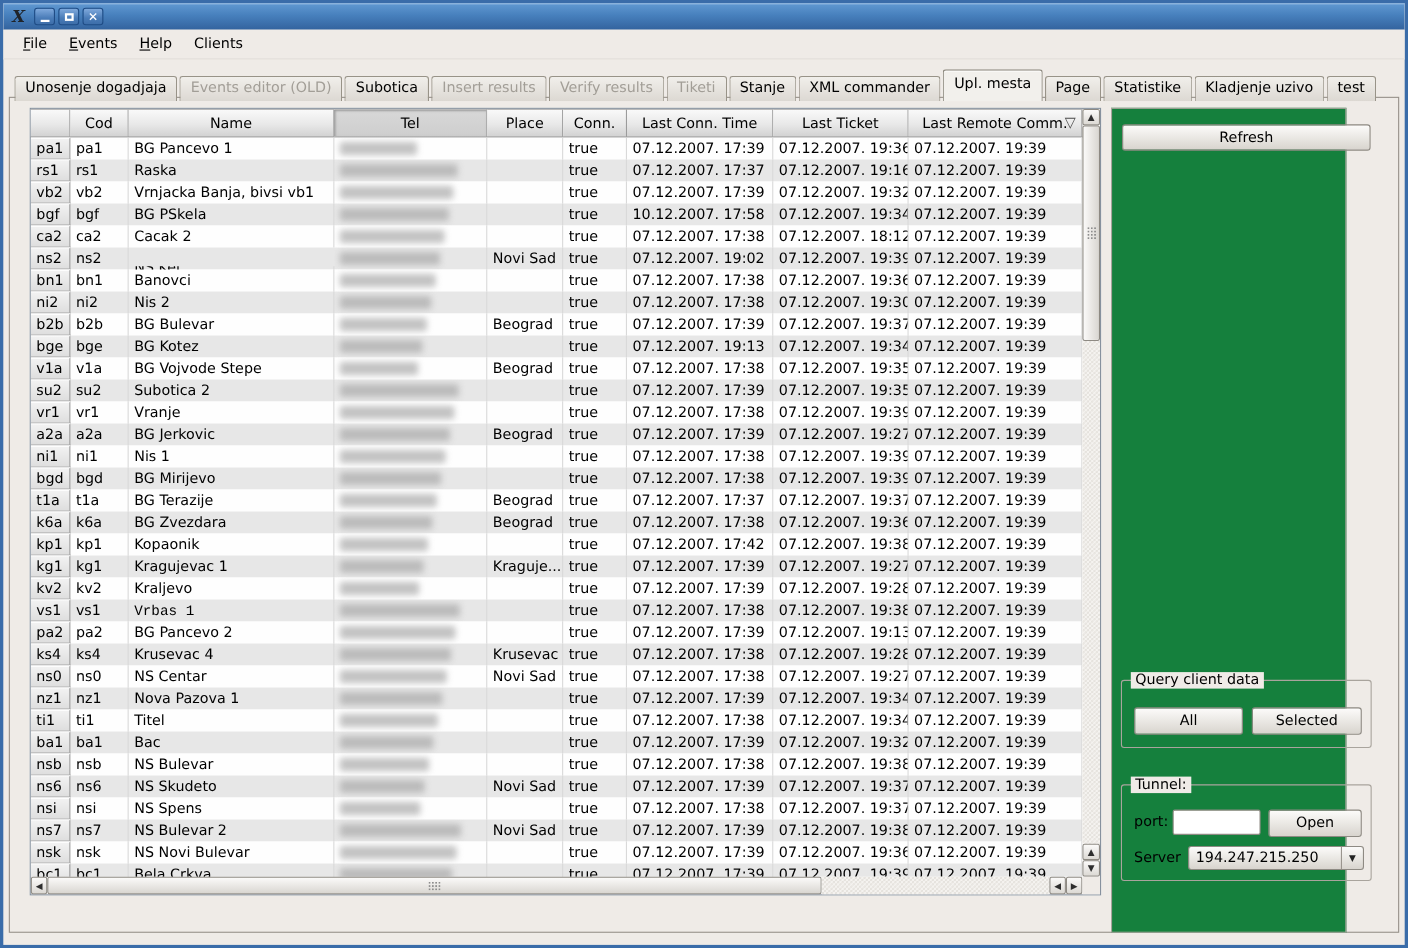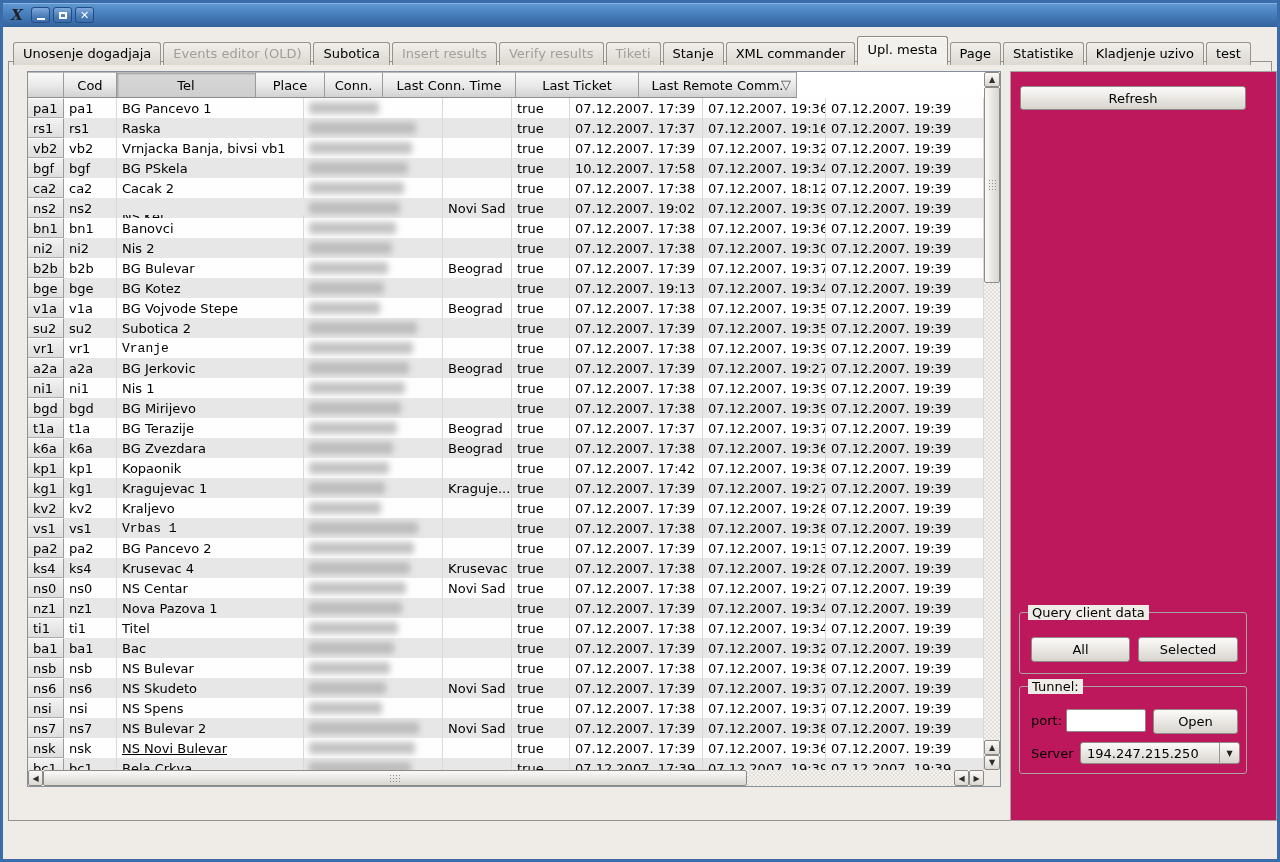--- a/index.html
+++ b/index.html
@@ -90,29 +90,29 @@
                background:linear-gradient(180deg,#fbfaf9,#d9d6d1); border:1px solid #8e8a83; border-radius:2px;
                display:flex; align-items:center; justify-content:center; }
   .hsb-trough { position:absolute; left:719px; top:0; width:207px; height:16px; }
   .hsb-left2 { position:absolute; left:926px; }
   .hsb-right { position:absolute; left:941px; }
   .grip-h { width:12px; height:9px;
             background-image:radial-gradient(#8d8d8d 30%, transparent 34%); background-size:3px 3px; }
   .corner { position:absolute; right:0; bottom:0; width:16px; height:16px; background:#efebe7; }
 
   
-  .rightpanel { position:absolute; left:1001px; top:9px; width:267px; height:750px;
-                border:1px solid #a7a39c; background:#be185d; }
+  .rightpanel { position:absolute; left:1001px; top:9px; width:214px; height:750px;
+                border:1px solid #a7a39c; background:#15803d; }
   .btn { background:linear-gradient(180deg,#fcfbfa,#eceae6 45%,#d8d4ce);
          border:1px solid #8e8a83; border-radius:3px; font-size:13px;
          display:flex; align-items:center; justify-content:center; }
   .refresh-btn { position:absolute; left:9px; top:14px; width:226px; height:24px; }
   .groupbox { position:absolute; left:8px; width:228px; border:1px solid #a9a49d; border-radius:3px; }
   .gb-pass { top:466px; height:62px; }
-  .gb-query { top:540px; height:62px; }
+  .gb-query { top:519px; height:62px; }
   .gb-tunnel { top:614px; height:88px; }
   .gb-legend { position:absolute; left:8px; top:-8px; background:#efebe7; padding:0 4px; font-size:13px; }
   .gb-btn-l { position:absolute; left:11px; top:24px; width:99px; height:25px; }
   .gb-btn-r { position:absolute; left:118px; top:24px; width:100px; height:25px; }
   .port-label { position:absolute; left:11px; top:26px; font-size:13px; }
   .port-input { position:absolute; left:46px; top:22px; width:80px; height:23px;
                 border:1px solid #8e8a83; border-radius:2px; background:#fff; font-size:13px; padding:0 4px;
                 font-family:"DejaVu Sans","Liberation Sans",sans-serif; }
   .open-btn { position:absolute; left:133px; top:22px; width:85px; height:25px; }
   .server-label { position:absolute; left:11px; top:59px; font-size:13px; }
@@ -136,20 +136,26 @@
         </div>
       <div class="win-btn">
           <div class="glyph-max"></div>
         </div>
       <div class="win-btn">
           <div class="glyph-close">✕</div>
         </div>
     </div>
   </div>
 
+  <div class="menubar" id="menubar">
+      <div class="menu-item"><u>F</u>ile</div>
+      <div class="menu-item"><u>E</u>vents</div>
+      <div class="menu-item"><u>H</u>elp</div>
+      <div class="menu-item">Clients</div>
+    </div>
 
   <div class="workspace">
 
     <div class="tabbar" id="tabbar">
         <div class="tab">Unosenje dogadjaja</div>
         <div class="tab disabled">Events editor (OLD)</div>
         <div class="tab">Subotica</div>
         <div class="tab disabled">Insert results</div>
         <div class="tab disabled">Verify results</div>
         <div class="tab disabled">Tiketi</div>
@@ -165,20 +171,23 @@
     <div class="tabcontent">
 
       <div class="tableframe">
         <div class="thead" id="thead">
             <div class="hcell" style="width: 36px;">
               <span></span>
             </div>
             <div class="hcell" style="width: 53px;">
               <span>Cod</span>
             </div>
+            <div class="hcell" style="width: 187px;">
+              <span>Name</span>
+            </div>
             <div class="hcell pressed" style="width: 139px;">
               <span>Tel</span>
             </div>
             <div class="hcell" style="width: 69px;">
               <span>Place</span>
             </div>
             <div class="hcell" style="width: 58px;">
               <span>Conn.</span>
             </div>
             <div class="hcell" style="width: 133px;">
@@ -345,21 +354,21 @@
               </div>
               <div class="tcell" style="width: 69px;"></div>
               <div class="tcell" style="width: 58px;">true</div>
               <div class="tcell" style="width: 133px;">07.12.2007. 17:39</div>
               <div class="tcell" style="width: 123px;">07.12.2007. 19:35</div>
               <div class="tcell" style="width: 158px;">07.12.2007. 19:39</div>
             </div>
             <div class="trow">
               <div class="rowhdr" style="width: 36px;">vr1</div>
               <div class="tcell" style="width: 53px;">vr1</div>
-              <div class="tcell" style="width: 187px; font-family: Liberation Mono, monospace;">Vranje</div>
+              <div class="tcell" style="width: 187px;">Vranje</div>
               <div class="tcell" style="width: 139px;">
                 <div class="blur-blob" style="width: 104px;"></div>
               </div>
               <div class="tcell" style="width: 69px;"></div>
               <div class="tcell" style="width: 58px;">true</div>
               <div class="tcell" style="width: 133px;">07.12.2007. 17:38</div>
               <div class="tcell" style="width: 123px;">07.12.2007. 19:39</div>
               <div class="tcell" style="width: 158px;">07.12.2007. 19:39</div>
             </div>
             <div class="trow odd">
@@ -605,21 +614,21 @@
               </div>
               <div class="tcell" style="width: 69px;">Novi Sad</div>
               <div class="tcell" style="width: 58px;">true</div>
               <div class="tcell" style="width: 133px;">07.12.2007. 17:39</div>
               <div class="tcell" style="width: 123px;">07.12.2007. 19:38</div>
               <div class="tcell" style="width: 158px;">07.12.2007. 19:39</div>
             </div>
             <div class="trow">
               <div class="rowhdr" style="width: 36px;">nsk</div>
               <div class="tcell" style="width: 53px;">nsk</div>
-              <div class="tcell" style="width: 187px; text-decoration: underline;">NS Novi Bulevar</div>
+              <div class="tcell" style="width: 187px;">NS Novi Bulevar</div>
               <div class="tcell" style="width: 139px;">
                 <div class="blur-blob" style="width: 106px;"></div>
               </div>
               <div class="tcell" style="width: 69px;"></div>
               <div class="tcell" style="width: 58px;">true</div>
               <div class="tcell" style="width: 133px;">07.12.2007. 17:39</div>
               <div class="tcell" style="width: 123px;">07.12.2007. 19:36</div>
               <div class="tcell" style="width: 158px;">07.12.2007. 19:39</div>
             </div>
             <div class="trow odd">

